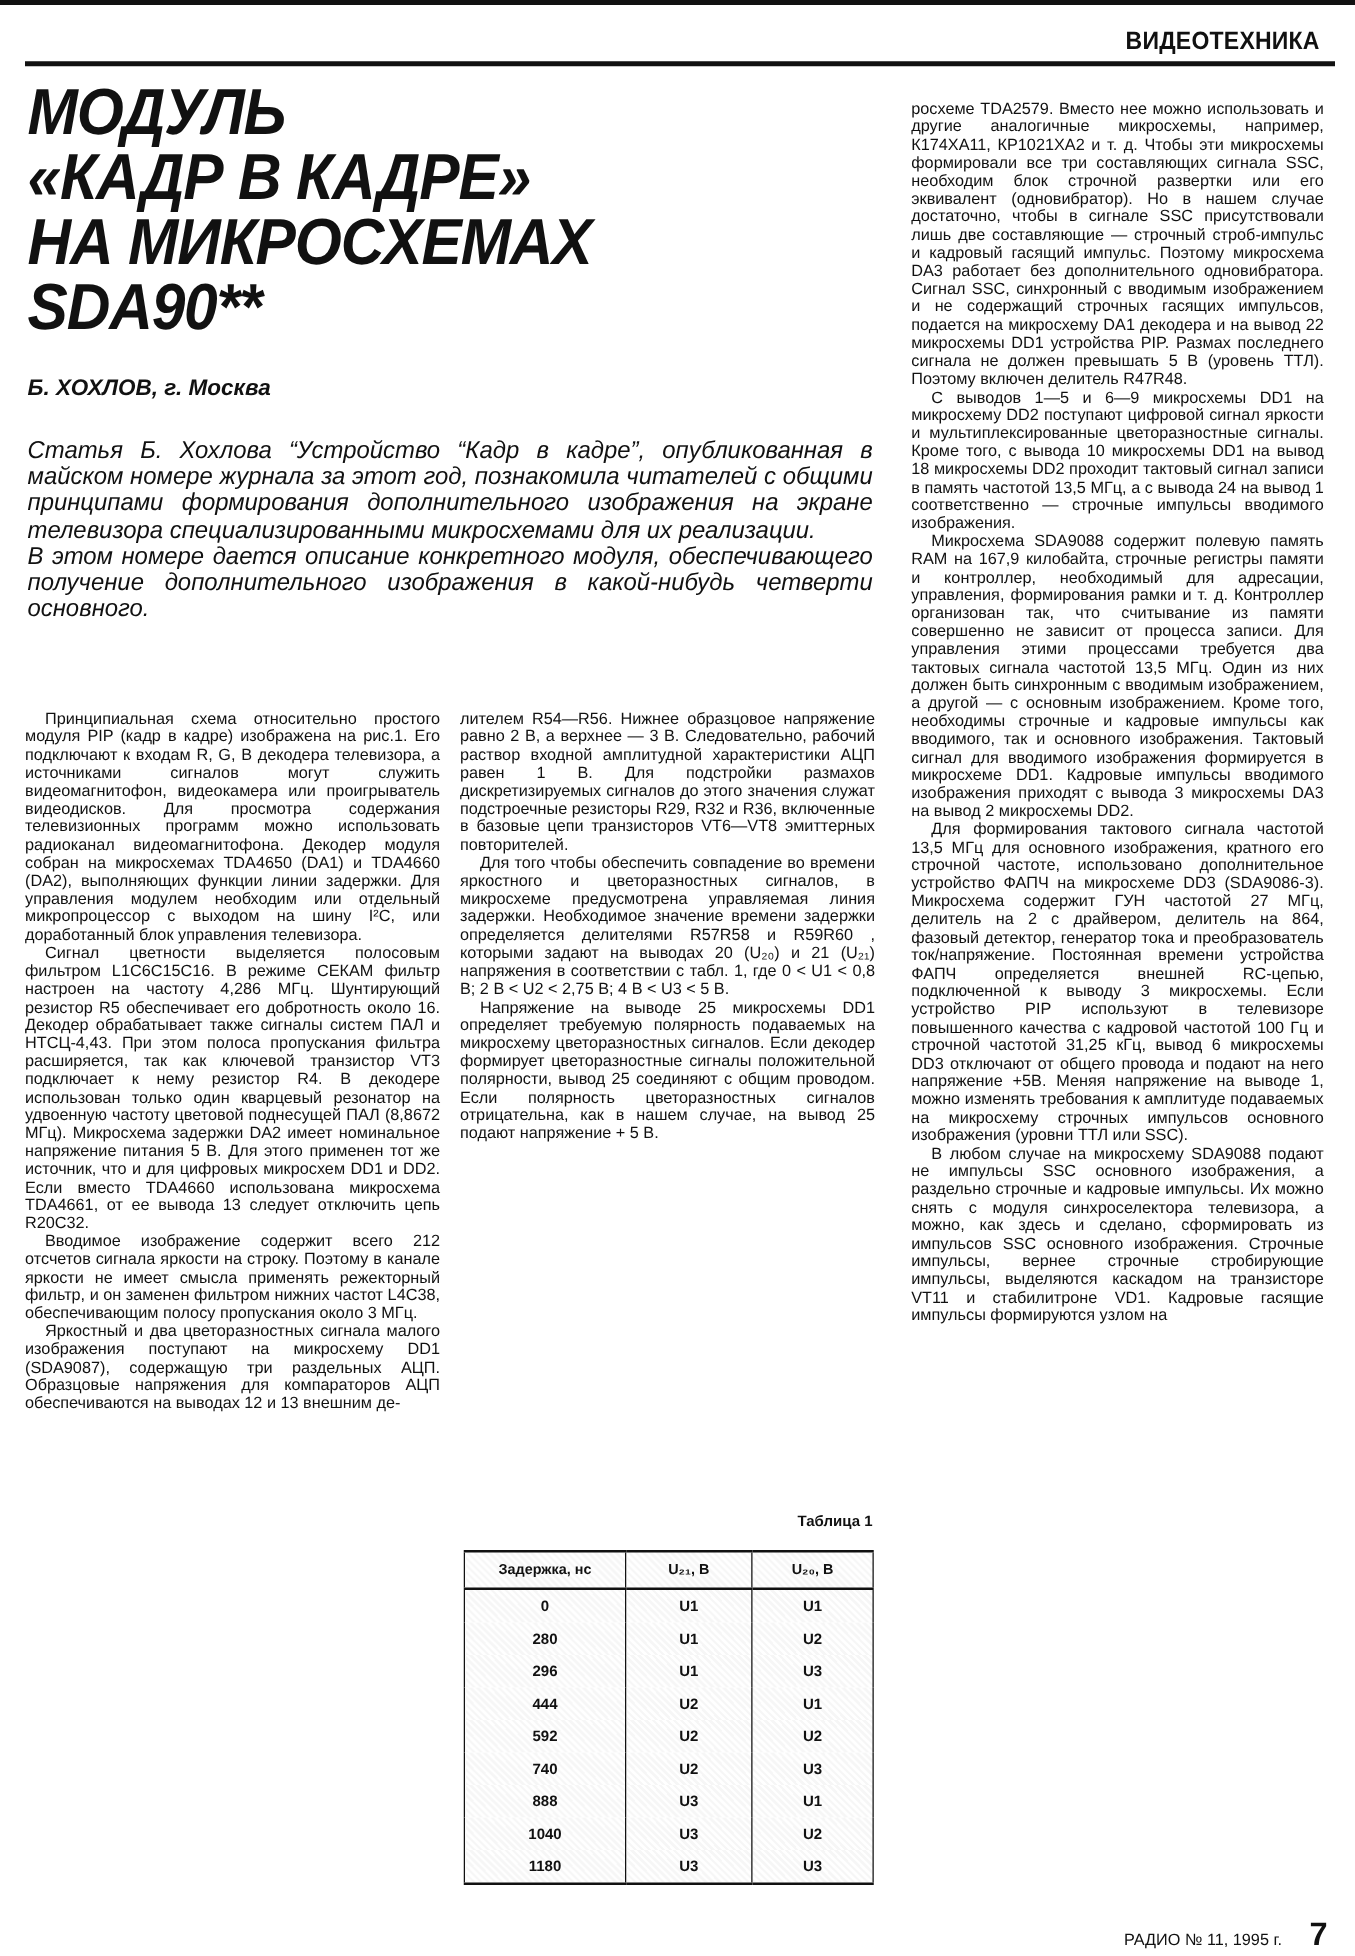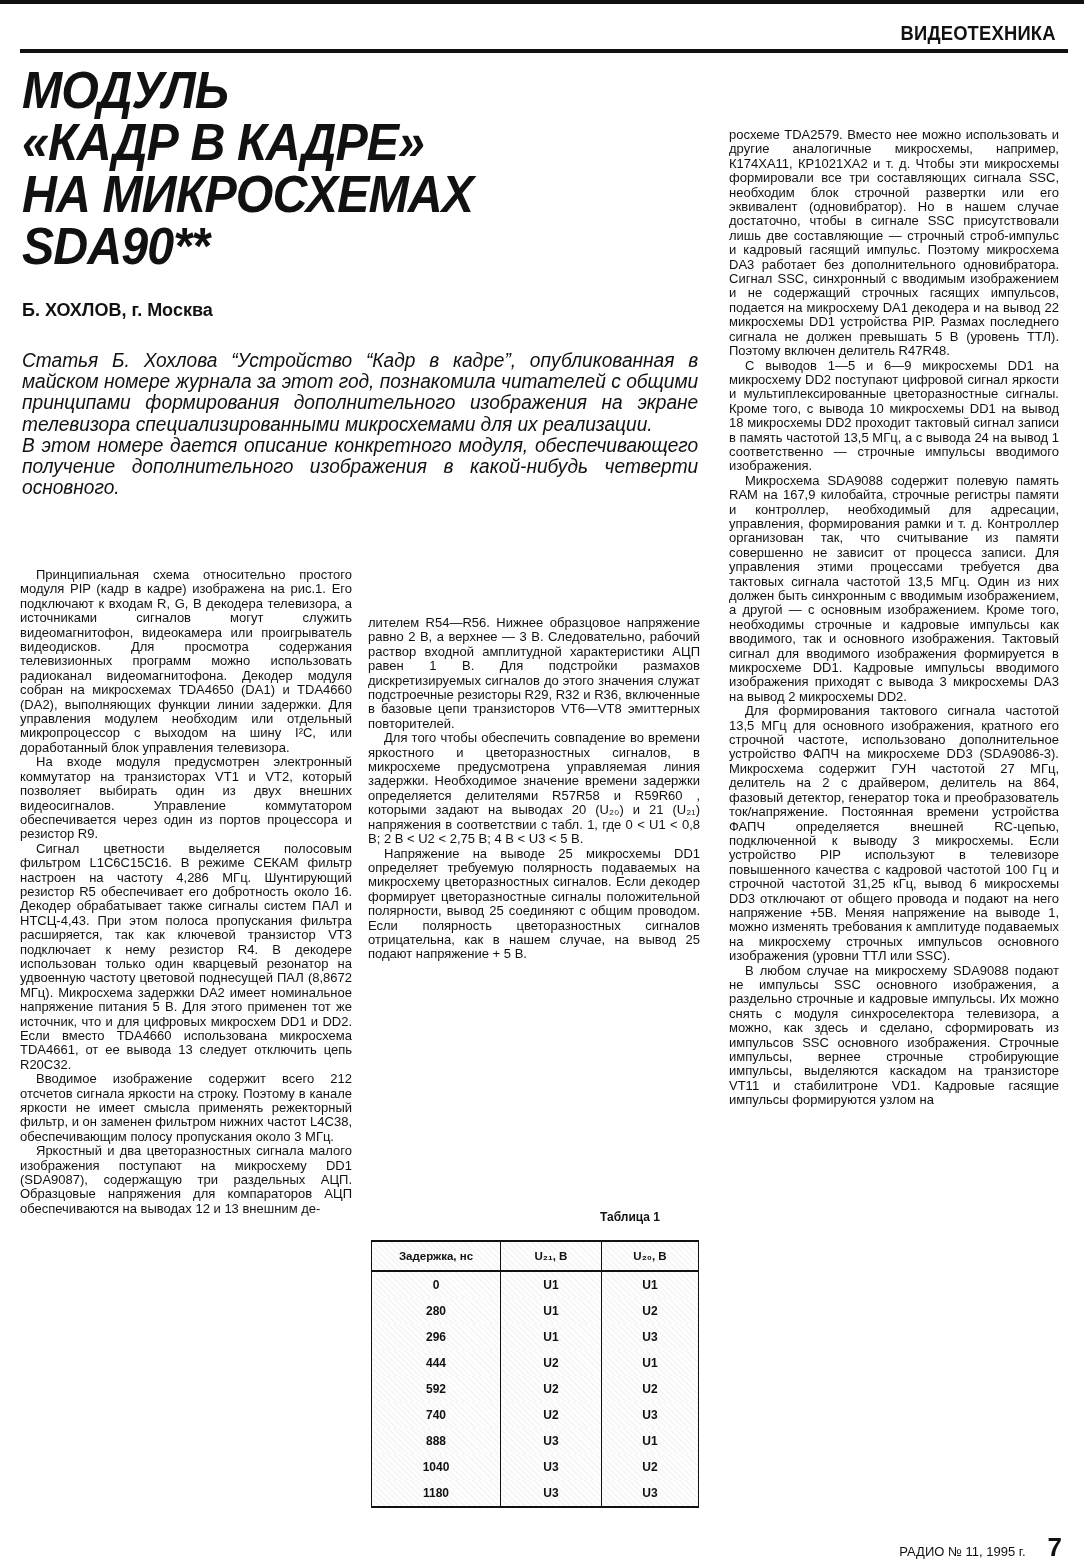--- a/index.html
+++ b/index.html
@@ -17,41 +17,41 @@
 
     .title {
       position: absolute; left: 22px; top: 64px; margin: 0;
       font-family: "Liberation Sans", sans-serif; font-weight: bold; font-style: italic;
       font-size: 52px; line-height: 52px; letter-spacing: -1px;
       transform: scaleX(0.93); transform-origin: left top;
     }
     .title span { display: block; }
     .author {
       position: absolute; left: 22px; top: 300px;
-      font-weight: bold; font-size: 18px;
+      font-weight: bold; font-style: italic; font-size: 18px;
     }
     .lead {
       position: absolute; left: 22px; top: 350px; width: 690px;
       font-style: italic; font-size: 19.5px; line-height: 21.2px;
       text-align: justify; transform: scaleX(0.98); transform-origin: left top;
     }
     .lead p { margin: 0; }
 
     .col {
       position: absolute; font-size: 13px; line-height: 14.4px; text-align: justify;
       font-family: "Liberation Sans", sans-serif;
     }
     .col p { margin: 0; text-indent: 16px; }
-    .col p.cont { text-indent: 0; margin-top: 48px; }
+    .col p.cont { text-indent: 0; }
     .col1 { left: 20px; top: 568px; width: 332px; }
     .col2 { left: 368px; top: 568px; width: 332px; }
     .col3 { left: 729px; top: 80px; width: 330px; }
 
     .table-caption {
-      position: absolute; left: 600px; top: 1210px; width: 98px; text-align: left;
+      position: absolute; left: 600px; top: 1210px; width: 98px; text-align: right;
       font-weight: bold; font-size: 12px;
     }
     table.delay {
       position: absolute; left: 371px; top: 1240px; width: 328px;
       border-collapse: collapse; font-size: 12px; font-weight: bold; padding-left: 13px;
     }
     table.delay th, table.delay td {
       border-left: 1.5px solid #111; border-right: 1.5px solid #111;
       text-align: center; height: 26px; padding: 0;
       background: repeating-linear-gradient(45deg, #f6f6f6 0 2px, #ffffff 2px 4px);
@@ -83,21 +83,20 @@
 
 <div class="author">Б. ХОХЛОВ, г. Москва</div>
 
 <div class="lead">
   <p>Статья Б. Хохлова “Устройство “Кадр в кадре”, опубликованная в майском номере журнала за этот год, познакомила читателей с общими принципами формирования дополнительного изображения на экране телевизора специализированными микросхемами для их реализации.</p>
   <p>В этом номере дается описание конкретного модуля, обеспечивающего получение дополнительного изображения в какой-нибудь четверти основного.</p>
 </div>
 
 <div class="col col1">
   <p>Принципиальная схема относительно простого модуля PIP (кадр в кадре) изображена на рис.1. Его подключают к входам R, G, B декодера телевизора, а источниками сигналов могут служить видеомагнитофон, видеокамера или проигрыватель видеодисков. Для просмотра содержания телевизионных программ можно использовать радиоканал видеомагнитофона. Декодер модуля собран на микросхемах TDA4650 (DA1) и TDA4660 (DA2), выполняющих функции линии задержки. Для управления модулем необходим или отдельный микропроцессор с выходом на шину I²C, или доработанный блок управления телевизора.</p>
-  <p>На входе модуля предусмотрен электронный коммутатор на транзисторах VT1 и VT2, который позволяет выбирать один из двух внешних видеосигналов. Управление коммутатором обеспечивается через один из портов процессора и резистор R9.</p>
   <p>Сигнал цветности выделяется полосовым фильтром L1C6C15C16. В режиме СЕКАМ фильтр настроен на частоту 4,286 МГц. Шунтирующий резистор R5 обеспечивает его добротность около 16. Декодер обрабатывает также сигналы систем ПАЛ и НТСЦ-4,43. При этом полоса пропускания фильтра расширяется, так как ключевой транзистор VT3 подключает к нему резистор R4. В декодере использован только один кварцевый резонатор на удвоенную частоту цветовой поднесущей ПАЛ (8,8672 МГц). Микросхема задержки DA2 имеет номинальное напряжение питания 5 В. Для этого применен тот же источник, что и для цифровых микросхем DD1 и DD2. Если вместо TDA4660 использована микросхема TDA4661, от ее вывода 13 следует отключить цепь R20C32.</p>
   <p>Вводимое изображение содержит всего 212 отсчетов сигнала яркости на строку. Поэтому в канале яркости не имеет смысла применять режекторный фильтр, и он заменен фильтром нижних частот L4C38, обеспечивающим полосу пропускания около 3 МГц.</p>
   <p>Яркостный и два цветоразностных сигнала малого изображения поступают на микросхему DD1 (SDA9087), содержащую три раздельных АЦП. Образцовые напряжения для компараторов АЦП обеспечиваются на выводах 12 и 13 внешним де-</p>
 </div>
 
 <div class="col col2">
   <p class="cont">лителем R54—R56. Нижнее образцовое напряжение равно 2 В, а верхнее — 3 В. Следовательно, рабочий раствор входной амплитудной характеристики АЦП равен 1 В. Для подстройки размахов дискретизируемых сигналов до этого значения служат подстроечные резисторы R29, R32 и R36, включенные в базовые цепи транзисторов VT6—VT8 эмиттерных повторителей.</p>
   <p>Для того чтобы обеспечить совпадение во времени яркостного и цветоразностных сигналов, в микросхеме предусмотрена управляемая линия задержки. Необходимое значение времени задержки определяется делителями R57R58 и R59R60 , которыми задают на выводах 20 (U₂₀) и 21 (U₂₁) напряжения в соответствии с табл. 1, где 0 &lt; U1 &lt; 0,8 В; 2 В &lt; U2 &lt; 2,75 В; 4 В &lt; U3 &lt; 5 В.</p>
   <p>Напряжение на выводе 25 микросхемы DD1 определяет требуемую полярность подаваемых на микросхему цветоразностных сигналов. Если декодер формирует цветоразностные сигналы положительной полярности, вывод 25 соединяют с общим проводом. Если полярность цветоразностных сигналов отрицательна, как в нашем случае, на вывод 25 подают напряжение + 5 В.</p>
 </div>

